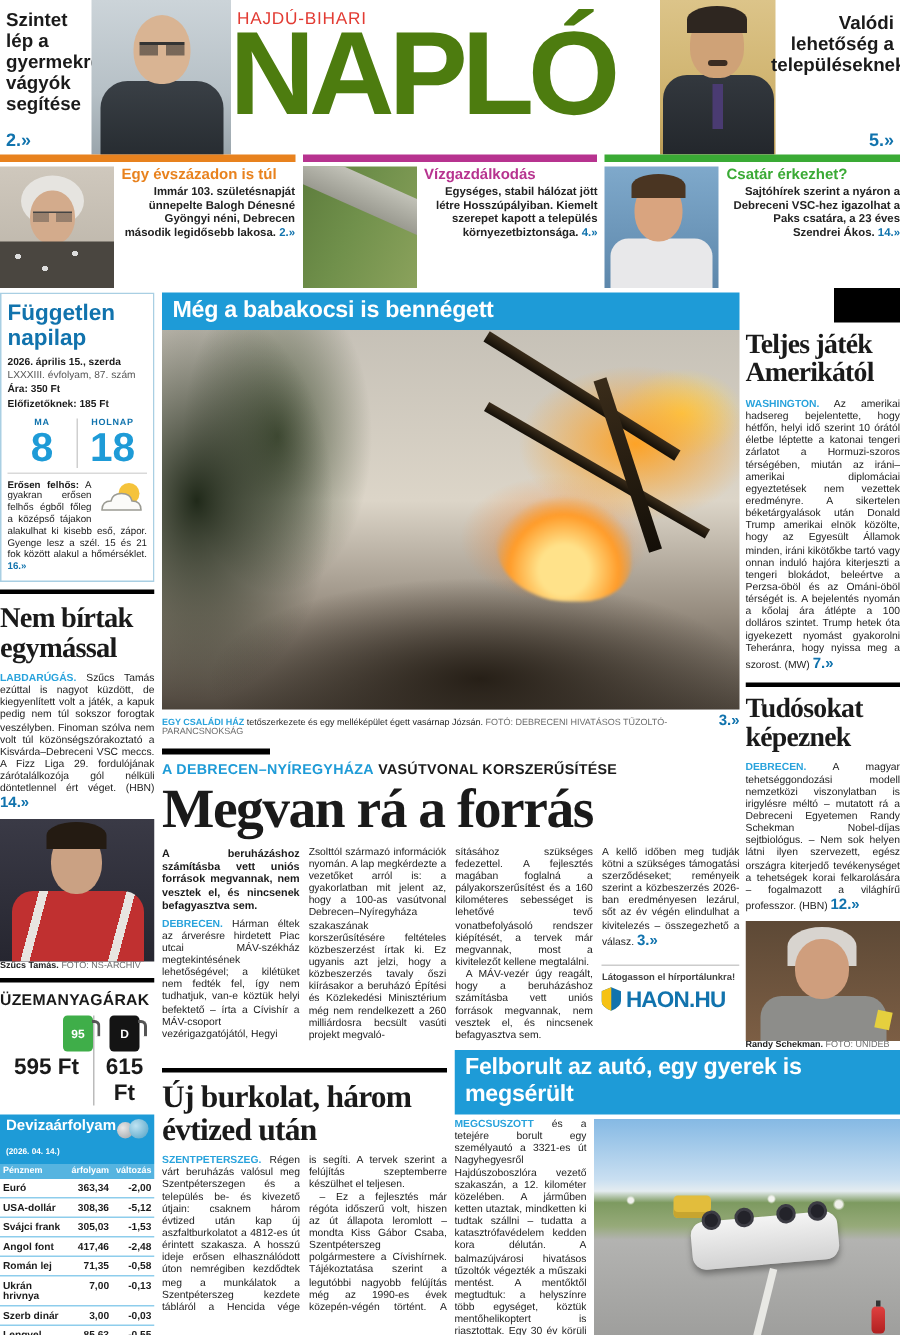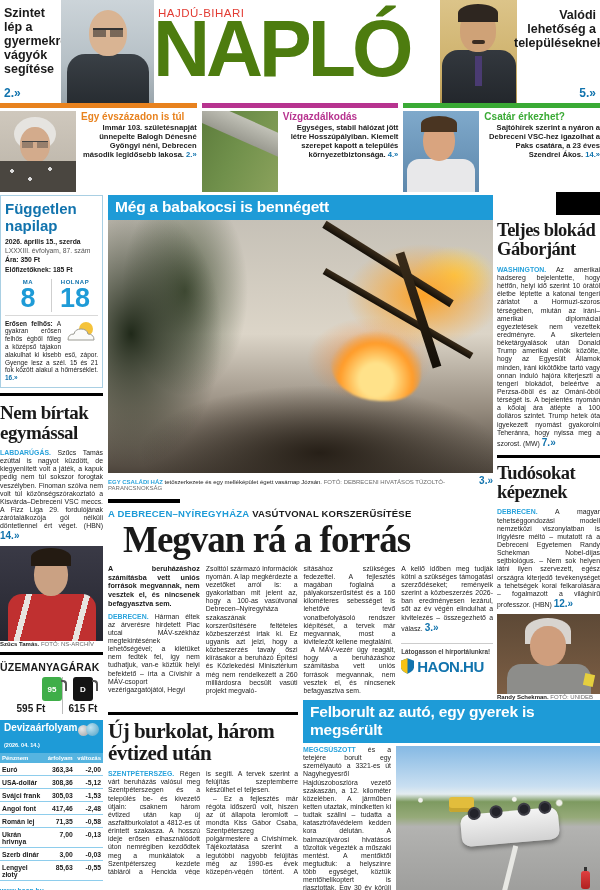--- a/index.html
+++ b/index.html
@@ -80,21 +80,21 @@
      background:linear-gradient(105deg,#c03030 0 18%,#e8e4e0 18% 24%,#c03030 24% 76%,#e8e4e0 76% 82%,#c03030 82% 100%);}
   .fuel-head{font-size:10.5px;font-weight:800;margin:6px 0 4px;letter-spacing:.2px;}
   .fuel-row{display:flex;text-align:center;}
   .fuel-cell{flex:1;}
   .fuel-cell+.fuel-cell{border-left:1px solid #bbb;}
   .pump{width:20px;height:24px;border-radius:3px;margin:0 auto 2px;position:relative;color:#fff;font-weight:800;font-size:8px;
         display:flex;align-items:center;justify-content:center;}
   .pump::after{content:"";position:absolute;right:-5px;top:3px;width:4px;height:9px;border:2px solid #555;border-left:none;border-bottom:none;border-radius:0 4px 0 0;}
   .pump.green{background:#3fae49;margin-left:42px;}
   .pump.black{background:#141414;}
-  .fuel-price{font-size:10px;font-weight:800;}
+  .fuel-price{font-size:15px;font-weight:800;}
   .cur{margin-top:6px;}
   .cur-head{background:#1e9bd7;color:#fff;padding:2px 4px;position:relative;}
   .cur-title{font-size:10px;font-weight:800;display:block;}
   .cur-date{font-size:5.5px;font-weight:700;}
   .coin{position:absolute;border-radius:50%;}
   .coin.c1{right:14px;top:5px;width:11px;height:11px;background:radial-gradient(circle at 35% 35%,#e8e8e8,#9aa0a6);}
   .coin.c2{right:4px;top:3px;width:13px;height:13px;background:radial-gradient(circle at 35% 35%,#bfe3f2,#4d9fc4);}
   .cur-cols{display:flex;background:#56b4e0;color:#fff;font-size:6px;font-weight:700;padding:2px 2px;}
   .cur-row{display:flex;font-size:6.8px;font-weight:700;border-bottom:1px solid #8ecdec;padding:2.5px 2px;}
   .cur-cols span:first-child,.cur-row span:first-child{flex:1.5;text-align:left;}
@@ -117,21 +117,21 @@
   .beam.b1{right:30px;top:40px;width:150px;height:8px;transform:rotate(32deg);}
   .beam.b2{right:10px;top:90px;width:170px;height:7px;transform:rotate(30deg);}
   .beam.b3{right:70px;top:30px;width:9px;height:120px;transform:rotate(-18deg);}
   .flame{position:absolute;left:58%;top:44%;width:90px;height:70px;border-radius:50% 50% 40% 60%;
      background:radial-gradient(circle at 50% 70%,#ffe28a 0 25%,#ff9c2a 55%,rgba(255,120,20,0) 75%);filter:blur(1px);}
   .fire-cap{display:flex;align-items:baseline;gap:4px;padding:2px 0 0;}
   .fire-cap .txt{flex:1;}
   .fire-cap .pagenum{font-size:10px;}
   .kick-bar{width:72px;height:4px;background:#000;margin:8px 0 5px;}
   .kicker{font-size:9.5px;font-weight:800;letter-spacing:.2px;}
-  .rail-head{font-size:37px;line-height:1.02;letter-spacing:-1px;margin:2px 15px 6px;}
+  .rail-head{font-size:37px;line-height:1.02;letter-spacing:-1px;margin:2px 0 6px;}
   .mcols{display:flex;gap:6px;height:132px;overflow:hidden;}
   .mcol{flex:1;}
   .lead-par{font-weight:800;font-size:7.2px;line-height:1.22;text-align:justify;margin-bottom:4px;}
   .promo{margin-top:9px;}
   .promo-txt{font-size:6.3px;font-weight:800;color:#444;border-top:1px solid #ccc;padding-top:4px;}
   .promo-logo{display:flex;align-items:center;gap:3px;margin-top:3px;}
   .promo-logo span{font-size:15px;font-weight:800;color:#1173ad;letter-spacing:-.5px;}
 
   
   .col-right{left:497px;top:192px;width:103px;height:512px;overflow:hidden;}
@@ -405,21 +405,21 @@
             </svg>
             <span>HAON.HU</span>
           </div>
         </div>
       </div>
     </div>
   </div>
 
   <div class="abs col-right">
     <div class="right-marker"></div>
-    <div class="blk-head serif">Teljes blokád Gáborjánt</div>
+    <div class="blk-head serif">Teljes játék Amerikától</div>
     <div class="body-txt"><span class="tag">WASHINGTON.</span><span> Az amerikai hadsereg bejelentette, hogy hétfőn, helyi idő szerint 10 órától életbe léptette a katonai tengeri zárlatot a Hormuzi-szoros térségében, miután az iráni–amerikai diplomáciai egyeztetések nem vezettek eredményre. A sikertelen béketárgyalások után Donald Trump amerikai elnök közölte, hogy az Egyesült Államok minden, iráni kikötőkbe tartó vagy onnan induló hajóra kiterjeszti a tengeri blokádot, beleértve a Perzsa-öböl és az Ománi-öböl térségét is. A bejelentés nyomán a kőolaj ára átlépte a 100 dolláros szintet. Trump hetek óta igyekezett nyomást gyakorolni Teheránra, hogy nyissa meg a szorost. (MW) </span><span class="pagenum" style="font-size:10px">7.»</span></div>
 
     <div class="bar" style="margin:6px 0 0"></div>
 
     <div class="blk-head serif">Tudósokat képeznek</div>
     <div class="body-txt"><span class="tag">DEBRECEN.</span><span> A magyar tehetséggondozási modell nemzetközi viszonylatban is irigylésre méltó – mutatott rá a Debreceni Egyetemen Randy Schekman Nobel-díjas sejtbiológus. – Nem sok helyen látni ilyen szervezett, egész országra kiterjedő tevékenységet a tehetségek korai felkarolására – fogalmazott a világhírű professzor. (HBN) </span><span class="pagenum" style="font-size:10px">12.»</span></div>
 
     <div class="photo-randy">
       <div class="r-body"></div>
       <div class="r-hair"></div>

